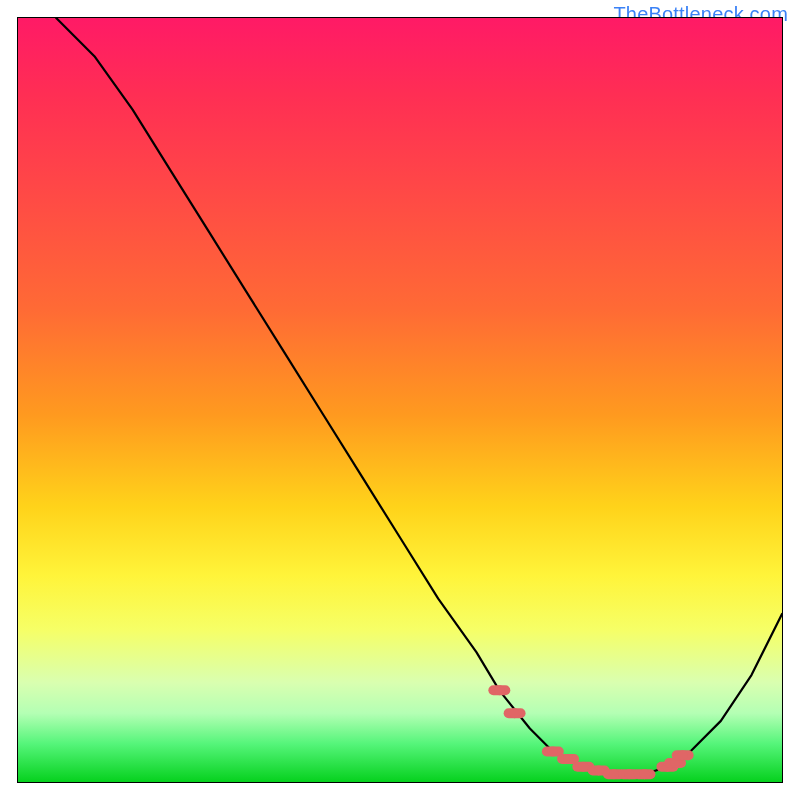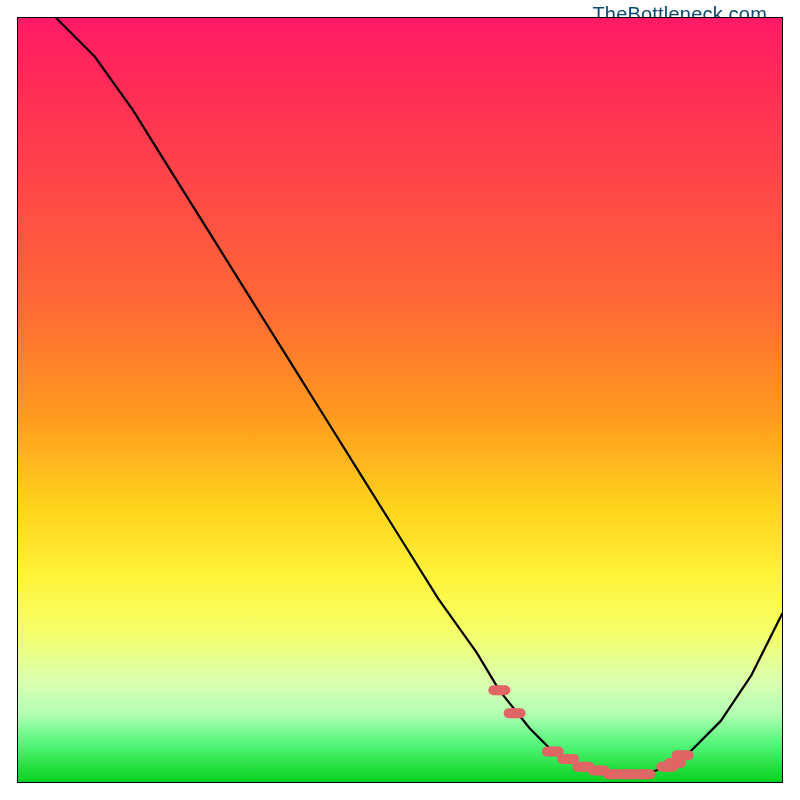--- a/index.html
+++ b/index.html
@@ -58,24 +58,24 @@
     stroke-linecap: round;
     stroke-linejoin: round;
   }
   .marker {
     fill: #e06666;
     stroke: none;
   }
   .attribution {
     position: absolute;
     top: 3px;
-    right: 33px;
+    right: 12px;
     font-size: 20px;
     letter-spacing: 0.2px;
-    color: #0c4a6e;
+    color: #3b82f6;
     white-space: nowrap;
   }
 </style>
 </head>
 <body>
 
 <div class="frame">
   <div class="attribution">TheBottleneck.com</div>
 
   <div class="plot-area">

